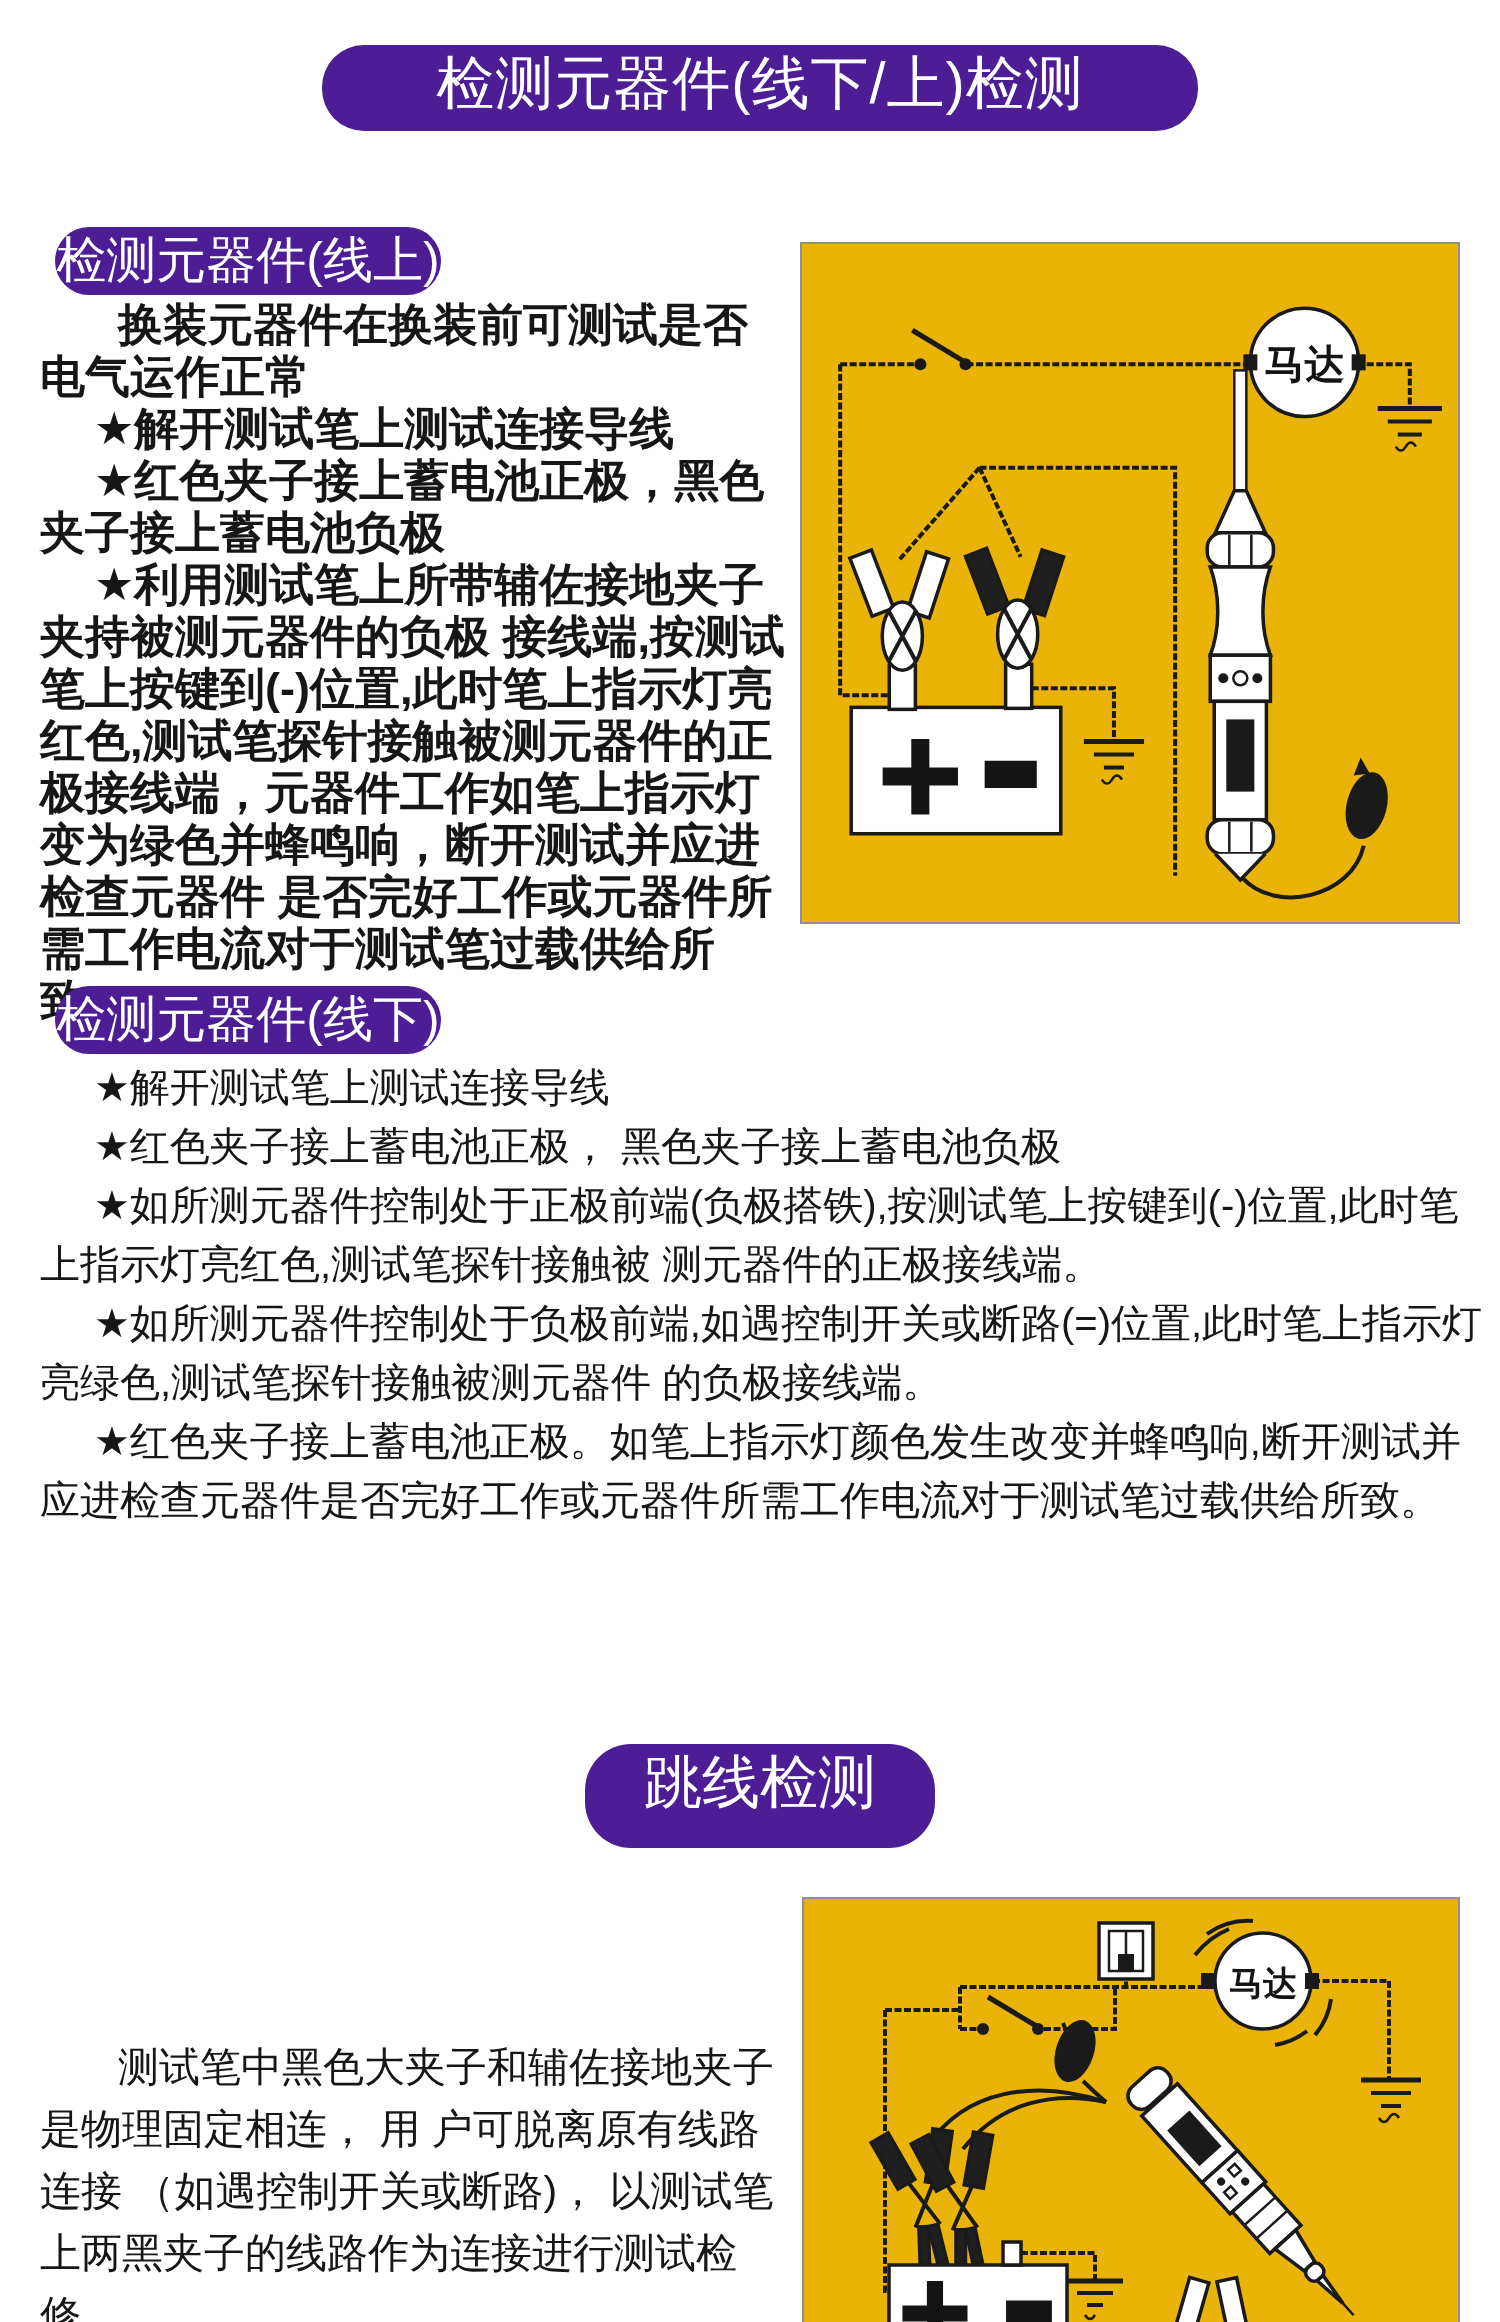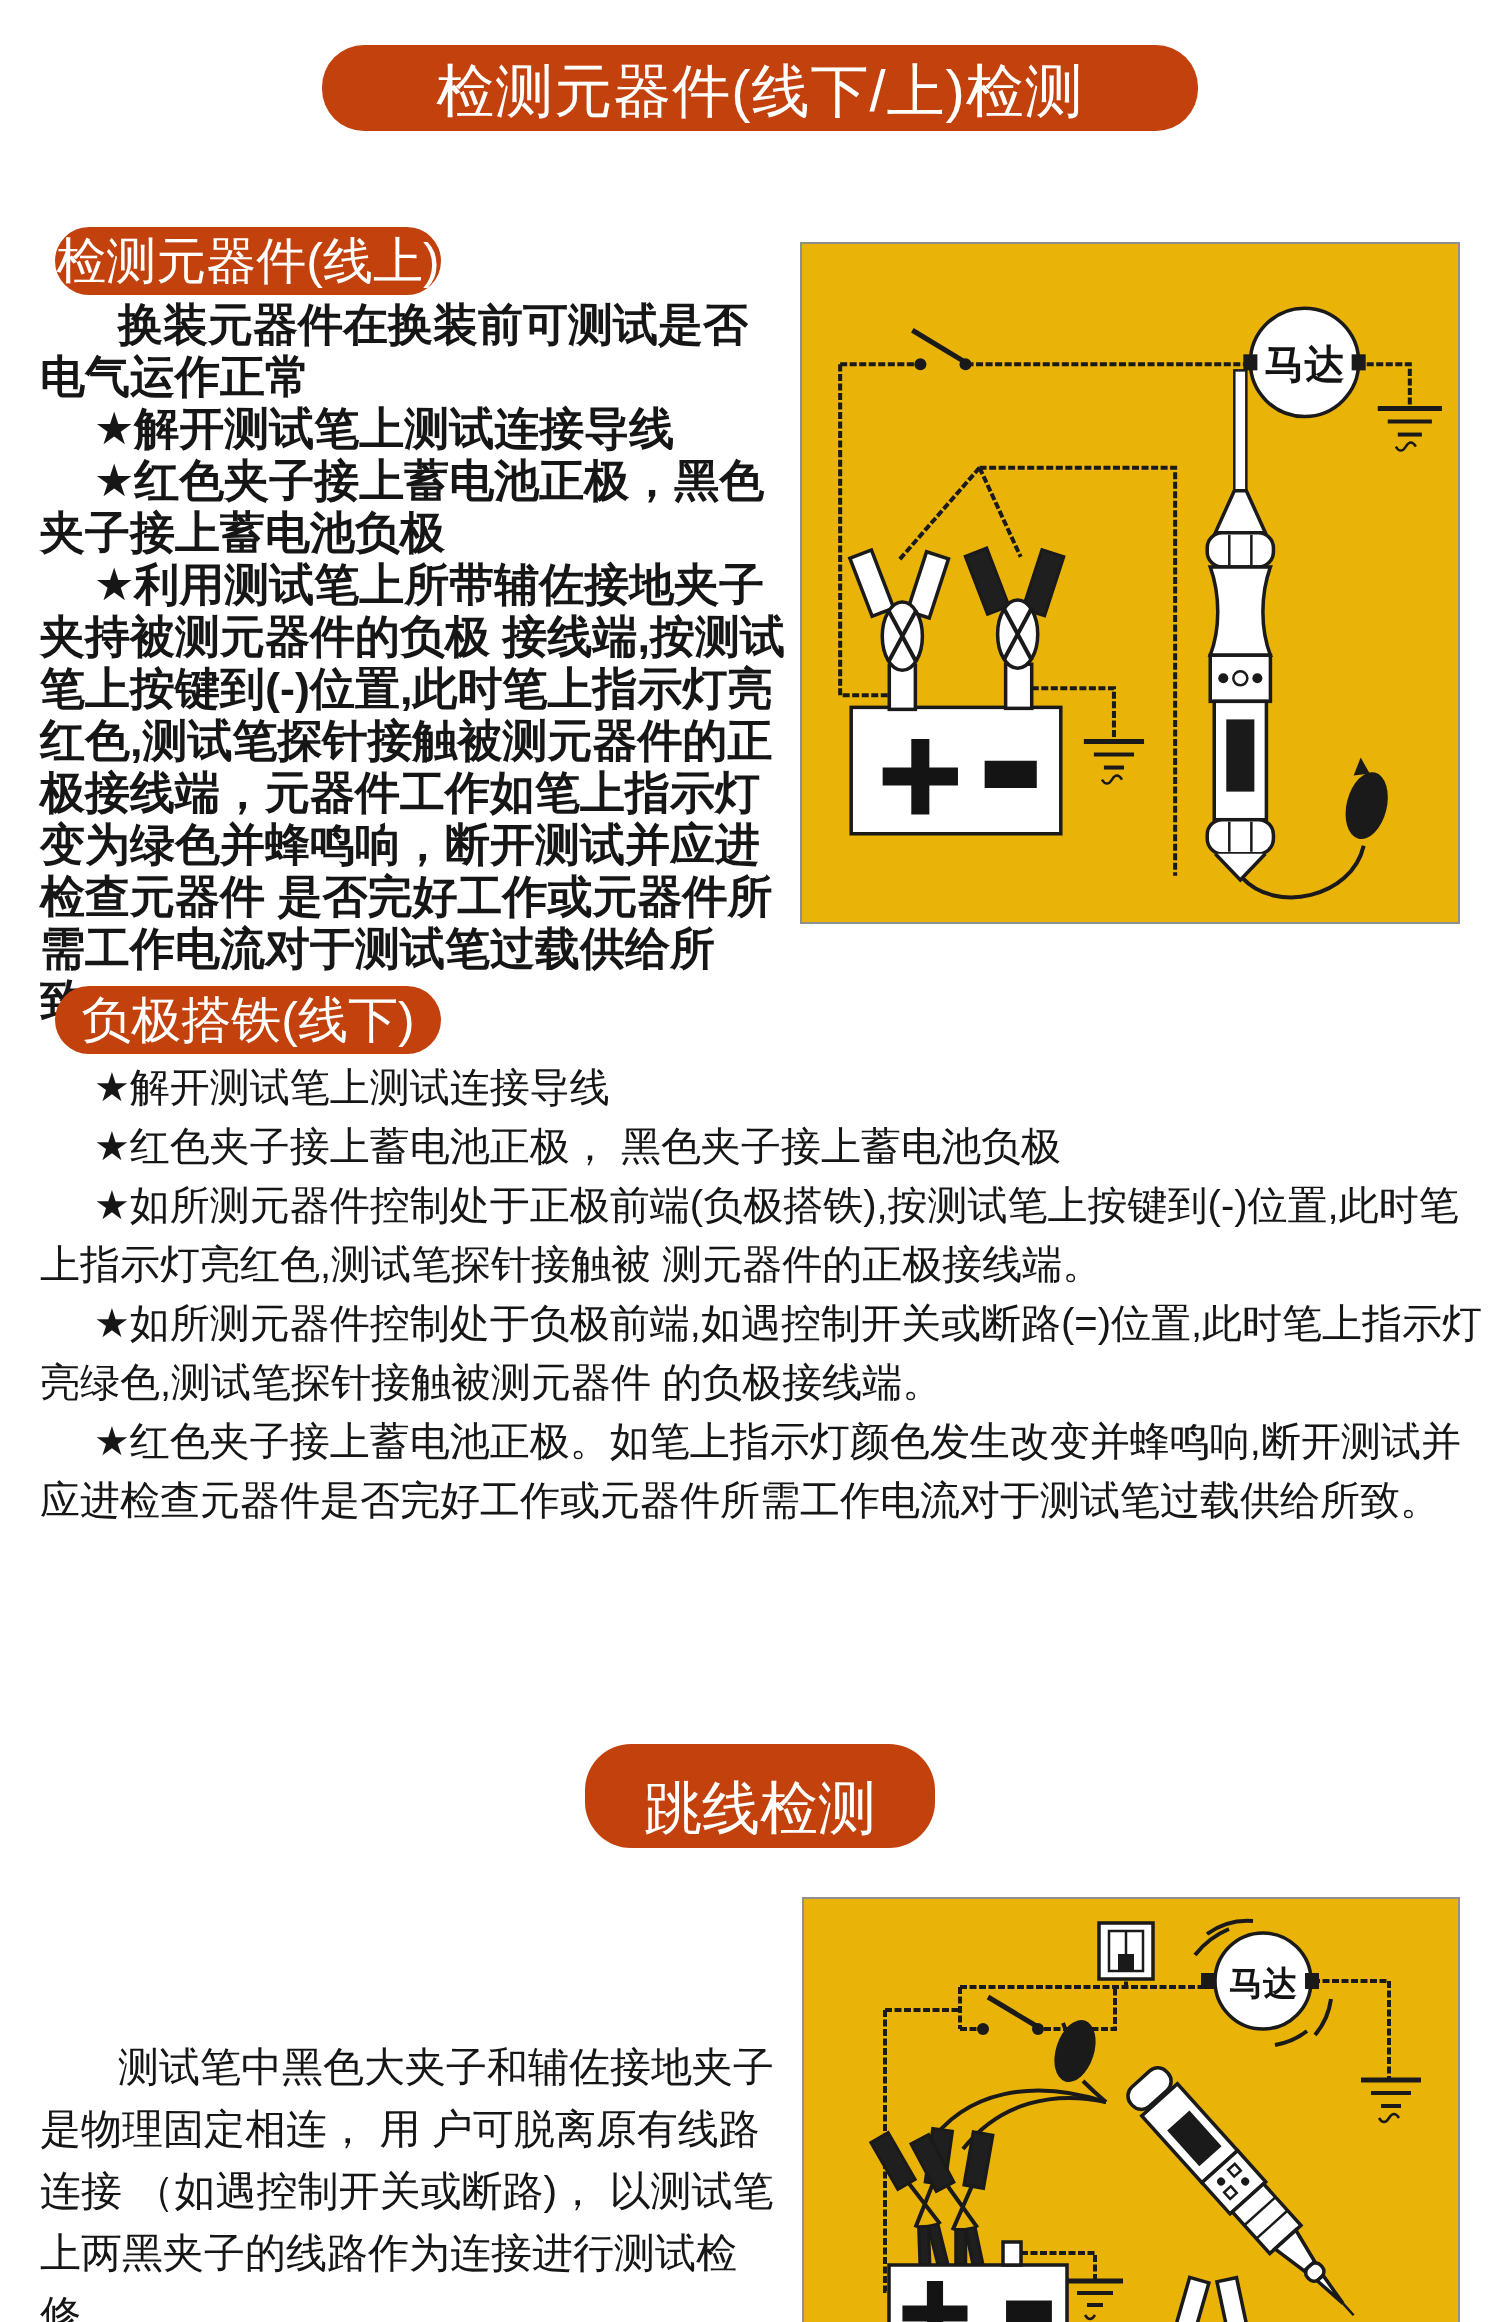--- a/index.html
+++ b/index.html
@@ -1,22 +1,22 @@
 <!DOCTYPE html>
 <html><head>
 <meta charset="utf-8">
 <style>
   html,body{margin:0;padding:0;background:#fff;}
   .page{
     position:relative;width:1500px;height:2322px;background:#ffffff;overflow:hidden;
     font-family:"Liberation Sans","DejaVu Sans",sans-serif;color:#161616;
   }
   .banner{
-    position:absolute;display:flex;align-items:flex-end;justify-content:center;
-    background:#c2410c;color:#ffffff;white-space:nowrap;
+    position:absolute;display:flex;align-items:flex-start;justify-content:center;
+    background:#4c1d95;color:#ffffff;white-space:nowrap;
   }
   .banner-main{left:322px;top:45px;width:876px;height:86px;border-radius:42px;font-size:58px;letter-spacing:1px;}
   .pill{left:55px;width:386px;height:68px;border-radius:34px;font-size:50px;}
   .pill-online{top:227px;}
   .pill-offline{top:986px;}
   .banner-jumper{left:585px;top:1744px;width:350px;height:104px;border-radius:46px;font-size:58px;}
   .textcol{position:absolute;}
   .textcol p{margin:0;}
   .textcol-online{left:40px;top:299px;width:752px;font-size:45px;line-height:52px;font-weight:bold;}
   .textcol-offline{left:40px;top:1058px;width:1448px;font-size:40px;line-height:59px;}
@@ -138,21 +138,21 @@
         <path class="d-thin" d="M426,576 V606 M448,576 V606"></path>
         <path class="d-shape" d="M412,608 L437,634 L462,608"></path>
         <path class="d-solid" d="M439,632 C472,668 548,652 560,600"></path>
         <ellipse class="d-fill" cx="563" cy="560" rx="20" ry="34" transform="rotate(14 563 560)"></ellipse>
         <path class="d-fill" d="M550,530 L557,512 L566,528 Z"></path>
       </g>
     </svg>
   </div>
 
   <div class="banner pill pill-offline">
-    <span>负极搭铁(线下)</span>
+    <span>检测元器件(线下)</span>
   </div>
 
   <div class="textcol textcol-offline">
     <p class="ind-b">★解开测试笔上测试连接导线</p>
     <p class="ind-b">★红色夹子接上蓄电池正极， 黑色夹子接上蓄电池负极</p>
     <p class="ind-b">★如所测元器件控制处于正极前端(负极搭铁),按测试笔上按键到(-)位置,此时笔上指示灯亮红色,测试笔探针接触被 测元器件的正极接线端。</p>
     <p class="ind-b">★如所测元器件控制处于负极前端,如遇控制开关或断路(=)位置,此时笔上指示灯亮绿色,测试笔探针接触被测元器件 的负极接线端。</p>
     <p class="ind-b">★红色夹子接上蓄电池正极。如笔上指示灯颜色发生改变并蜂鸣响,断开测试并应进检查元器件是否完好工作或元器件所需工作电流对于测试笔过载供给所致。</p>
   </div>
 

